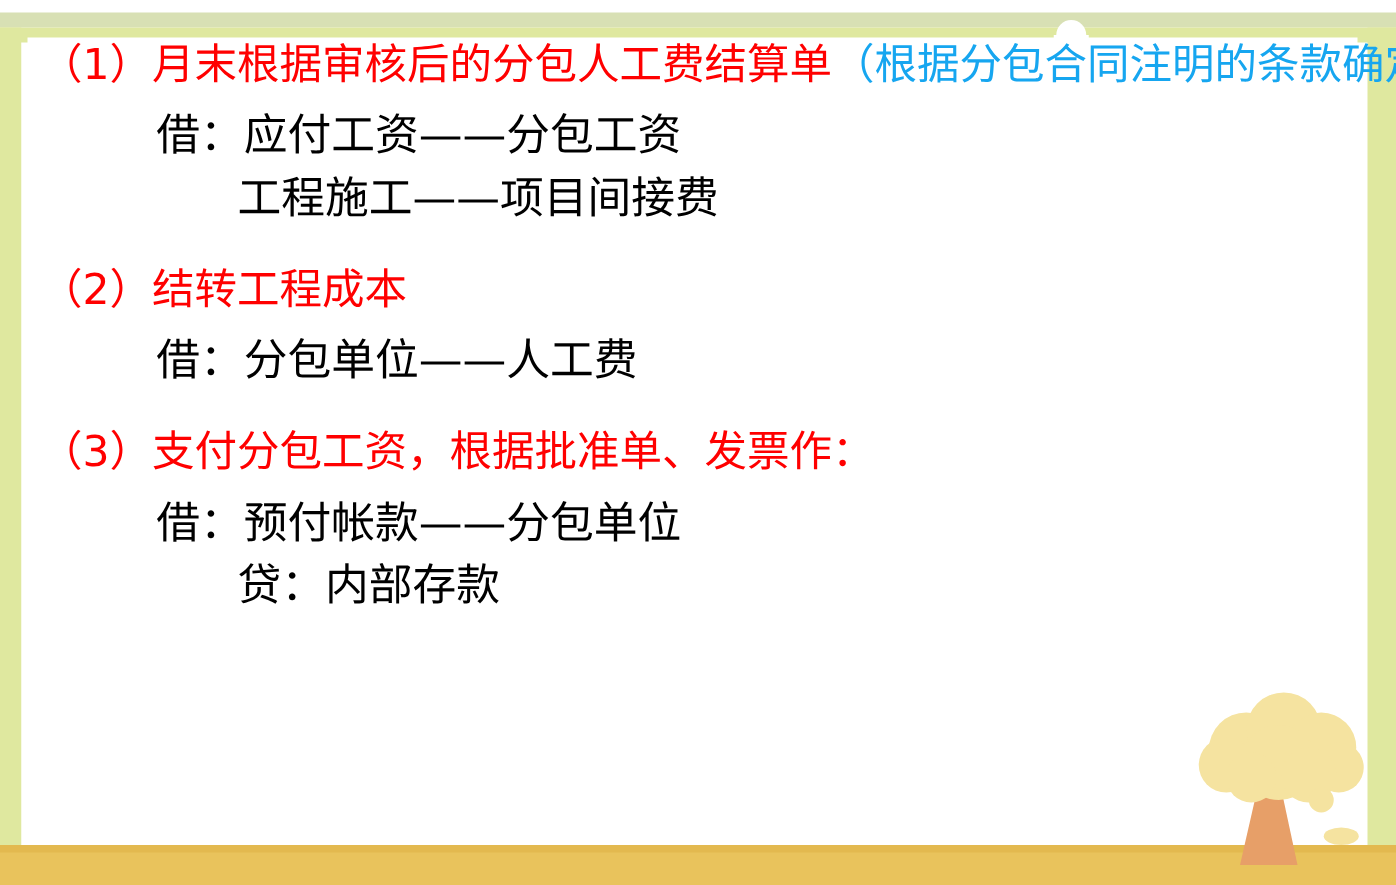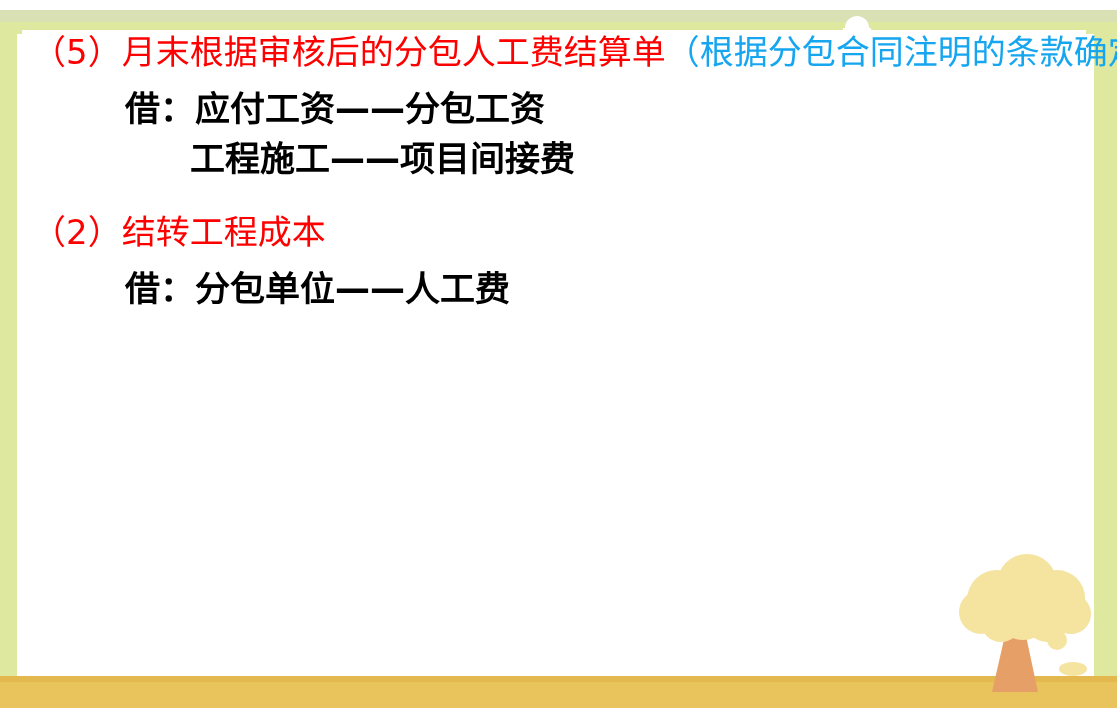--- a/index.html
+++ b/index.html
@@ -132,21 +132,21 @@
     color: #16a6f0;
   }
   .heading .red {
     color: #ff0000;
   }
 
   .entry {
     color: #000000;
     font-size: 35px;
     line-height: 50px;
-    font-weight: bold;
+    font-weight: normal;
   }
 
   
   .ind-0 { padding-left: 10px; }
   .ind-1 { padding-left: 103px; }
   .ind-2 { padding-left: 168px; }
 
   .gap-sm { height: 10px; }
   .gap-md { height: 16px; }
 
@@ -174,38 +174,44 @@
   <div class="rail-right"></div>
 
   <div class="band-bottom"></div>
   <div class="band-bottom-dark"></div>
 
   <div class="card"></div>
 
   <div class="content">
 
     <div>
-      <div class="line heading ind-0"><span class="red">（5）月末根据审核后的分包人工费结算单</span><span class="blue">（根据分包合同注明的条款确定外包工资外包管理费的比例）</span></div>
+      <div class="line heading ind-0"><span class="red">（1）月末根据审核后的分包人工费结算单</span><span class="blue">（根据分包合同注明的条款确定外包工资外包管理费的比例）</span></div>
       <div class="gap-sm"></div>
       <div class="line entry ind-1">借：应付工资——分包工资</div>
       <div class="line entry ind-2">工程施工——项目间接费</div>
       <div class="gap-sm"></div>
     </div>
 
     <div class="gap-md"></div>
 
     <div>
       <div class="line heading ind-0"><span class="red">（2）结转工程成本</span></div>
       <div class="gap-sm"></div>
       <div class="line entry ind-1">借：分包单位——人工费</div>
       <div class="gap-sm"></div>
     </div>
 
     <div class="gap-md"></div>
 
+    <div>
+      <div class="line heading ind-0"><span class="red">（3）支付分包工资，根据批准单、发票作：</span></div>
+      <div class="gap-sm"></div>
+      <div class="line entry ind-1">借：预付帐款——分包单位</div>
+      <div class="line entry ind-2">贷：内部存款</div>
+    </div>
 
   </div>
 
   <svg class="tree" viewBox="0 0 182 156" aria-hidden="true">
 
     <path d="M73 70 L88 70 L103 140 L57 140 Z" fill="#e79f68"></path>
 
     <path d="M80 72 L52 58 L60 72 Z" fill="#e79f68"></path>
     <path d="M82 74 L126 84 L86 82 Z" fill="#e79f68"></path>
 

